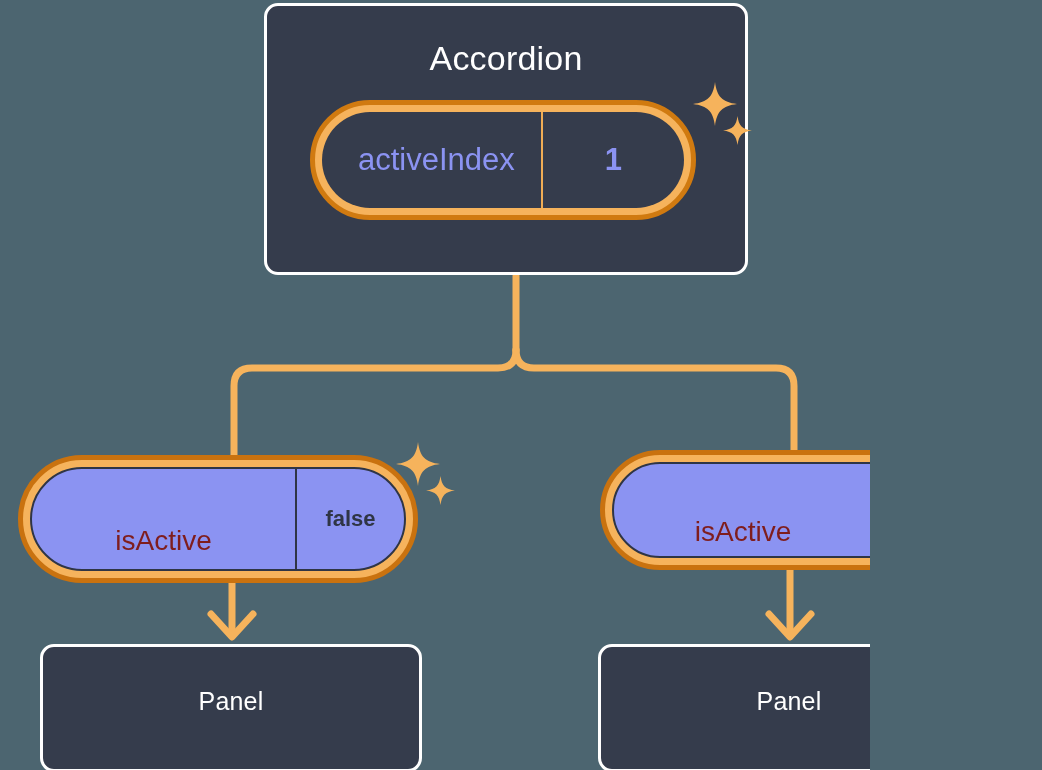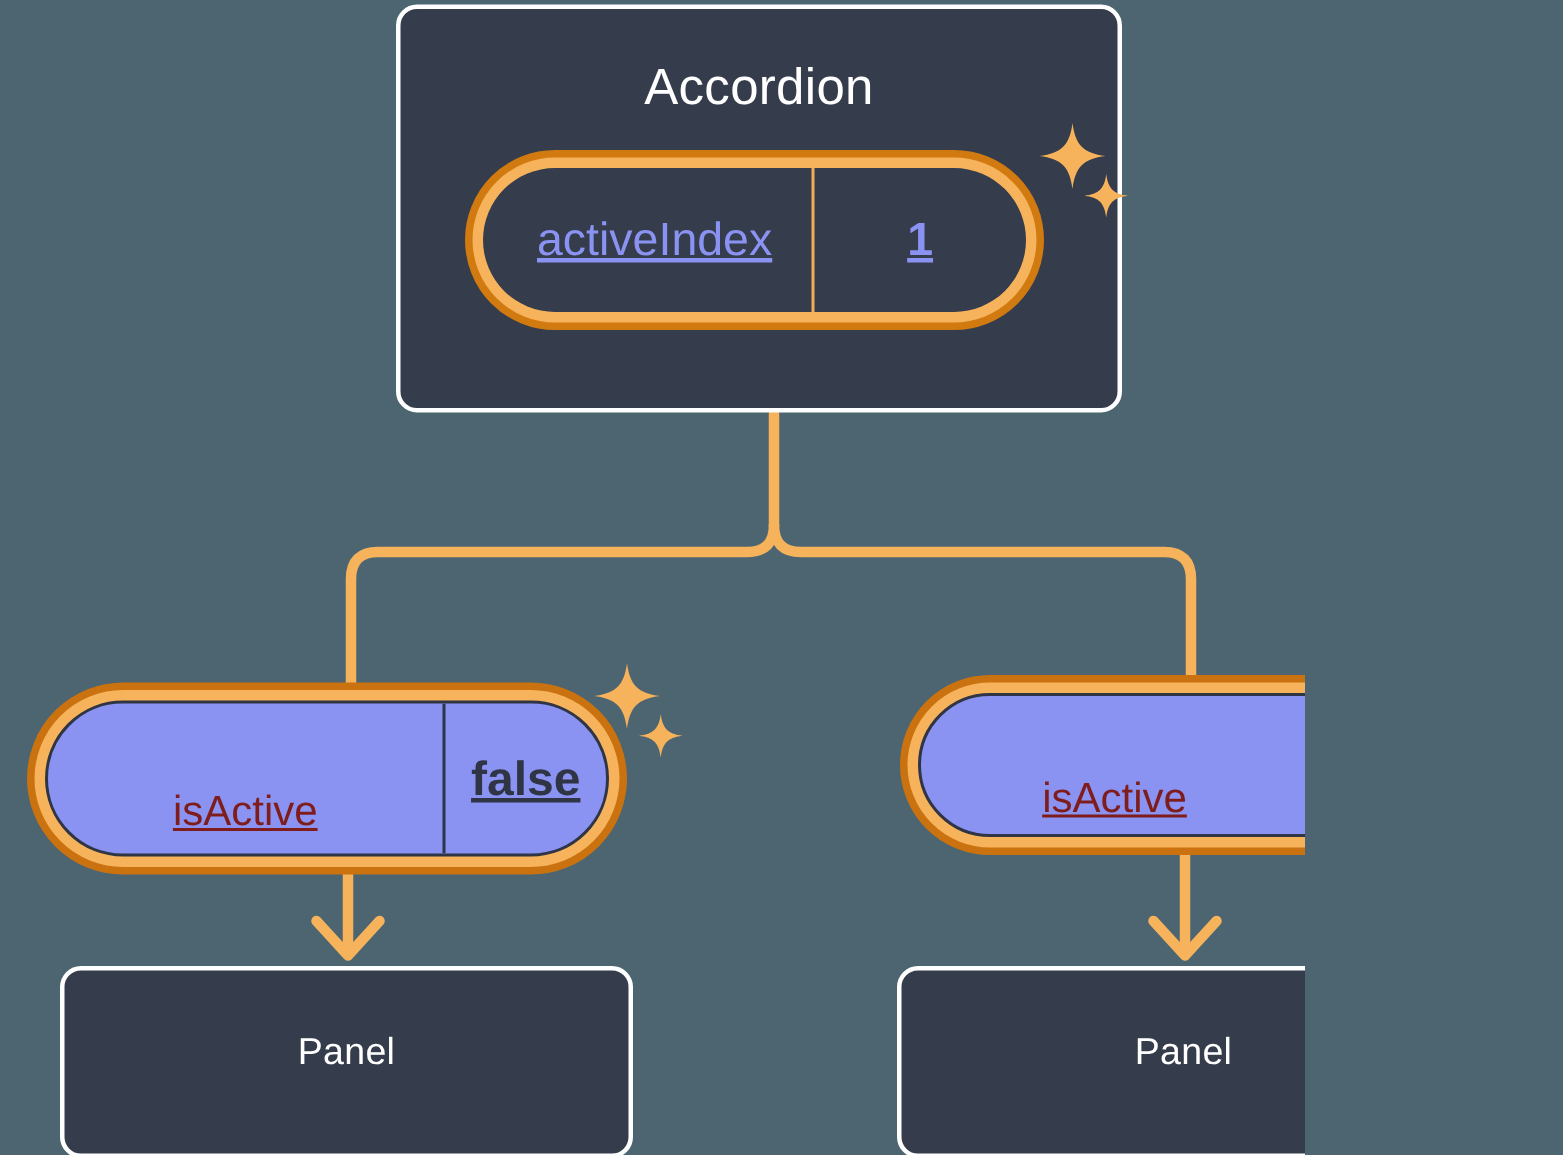--- a/index.html
+++ b/index.html
@@ -86,21 +86,20 @@
     align-items: stretch;
     border-radius: 999px;
     overflow: hidden;
     border: 2px solid #2f3545;
   }
   .pill-key, .pill-val {
     display: flex;
     align-items: center;
     justify-content: center;
     white-space: nowrap;
-    text-decoration: underline;
   }
   .pill-key { flex: 0 0 auto; }
   .pill-val { flex: 1 1 auto; }
 
   
   .pill.dark {
     border-color: #d07a10;
     background: #f6b35c;
   }
   .pill.dark .pill-inner {
@@ -131,21 +130,21 @@
   }
   .pill.purple .pill-key {
     color: #7f1d1d;
     font-size: 28px;
     font-weight: 400;
     padding: 0 24px;
     margin-top: 44px;
   }
   .pill.purple .pill-val {
     color: #2f3545;
-    font-size: 32px;
+    font-size: 22px;
     font-weight: 700;
     border-left: 2px solid #2f3545;
     padding: 0 14px;
   }
 
   #state-accordion {
     left: 310px;
     top: 100px;
     width: 386px;
     height: 120px;

